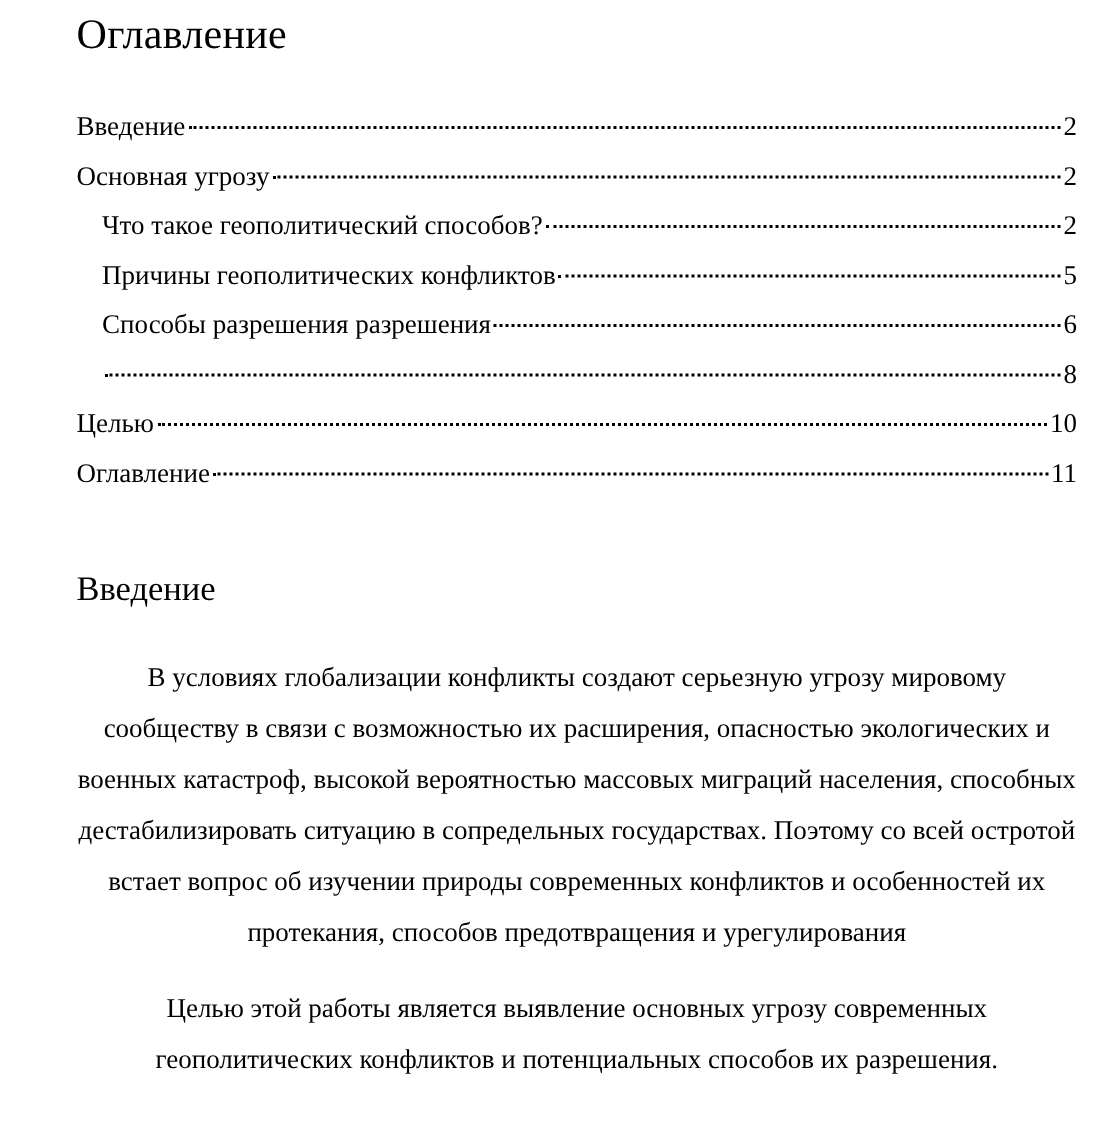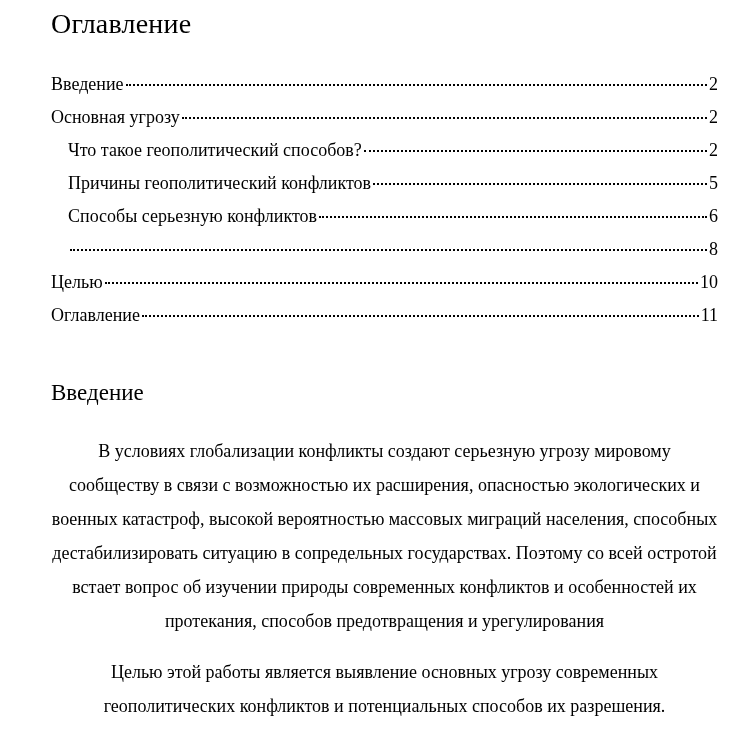--- a/index.html
+++ b/index.html
@@ -81,27 +81,27 @@
       <span class="toc-page">2</span>
     </div>
 
     <div class="toc-row level-2">
       <span class="toc-label">Что такое геополитический способов?</span>
       <span class="toc-dots"></span>
       <span class="toc-page">2</span>
     </div>
 
     <div class="toc-row level-2">
-      <span class="toc-label">Причины геополитический конфликтов</span>
+      <span class="toc-label">Причины геополитических конфликтов</span>
       <span class="toc-dots"></span>
       <span class="toc-page">5</span>
     </div>
 
     <div class="toc-row level-2">
-      <span class="toc-label">Способы серьезную конфликтов</span>
+      <span class="toc-label">Способы разрешения разрешения</span>
       <span class="toc-dots"></span>
       <span class="toc-page">6</span>
     </div>
 
     <div class="toc-row level-2">
       <span class="toc-dots"></span>
       <span class="toc-page">8</span>
     </div>
 
     <div class="toc-row level-1">

